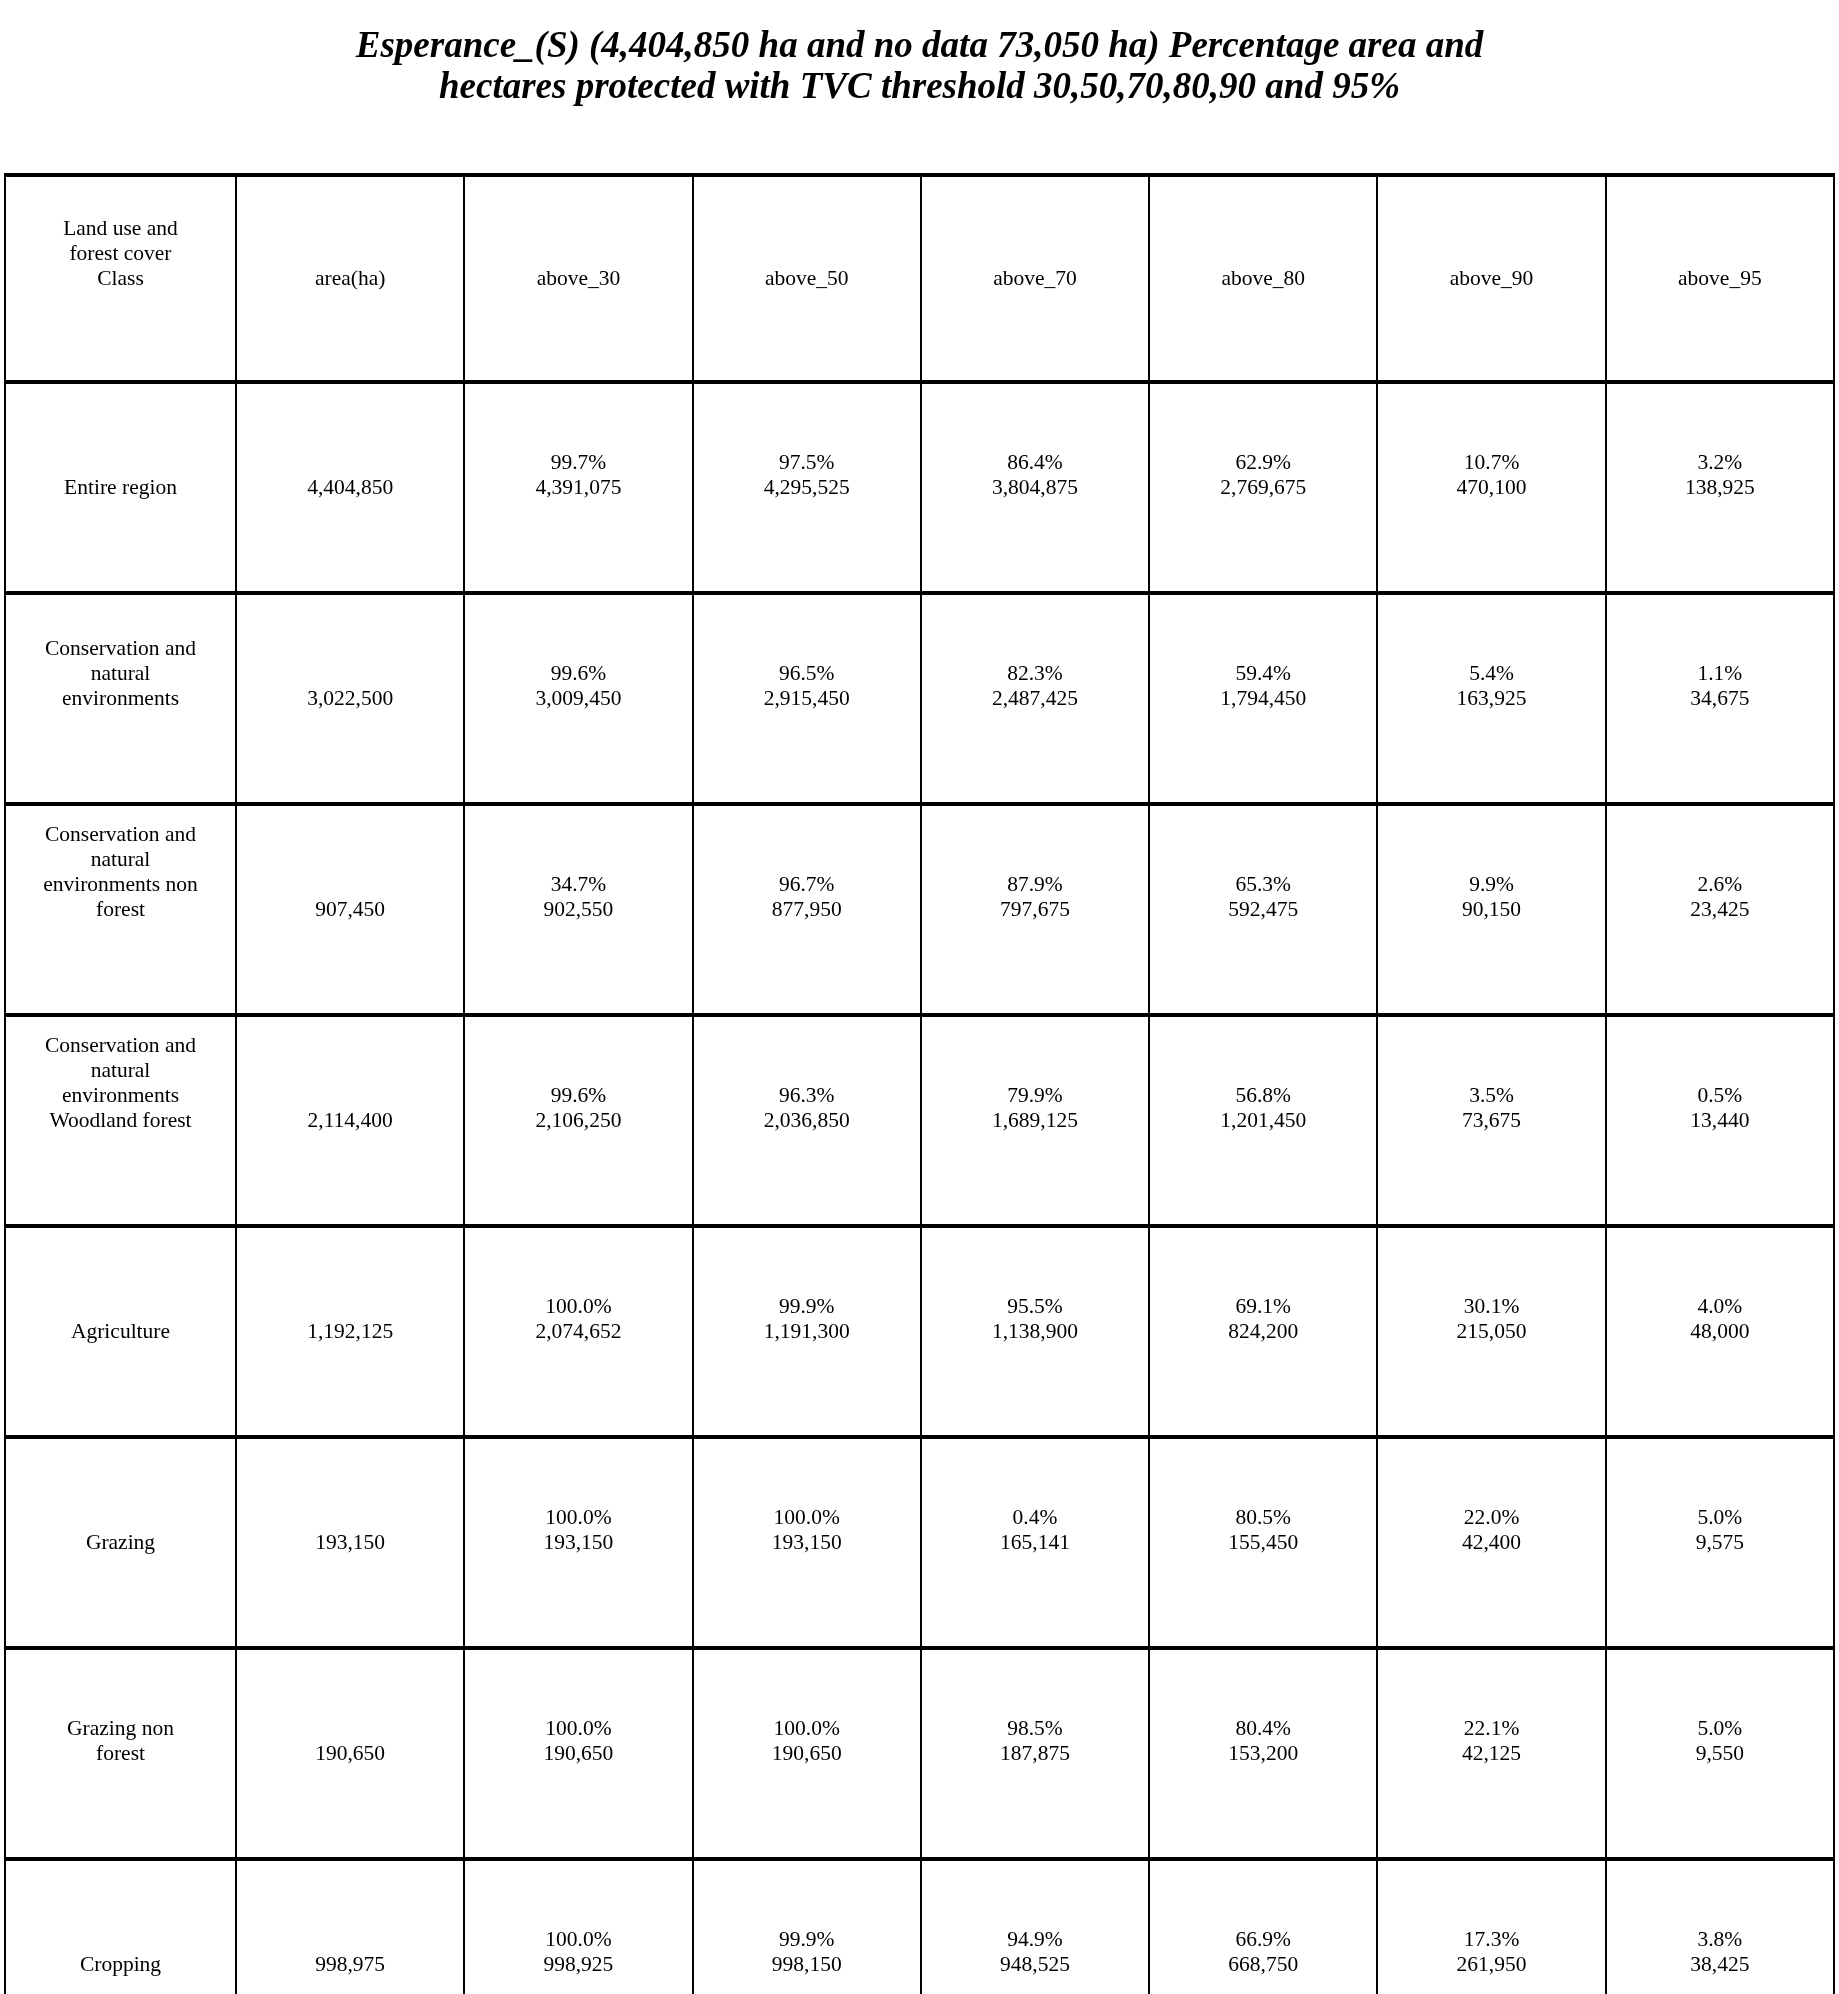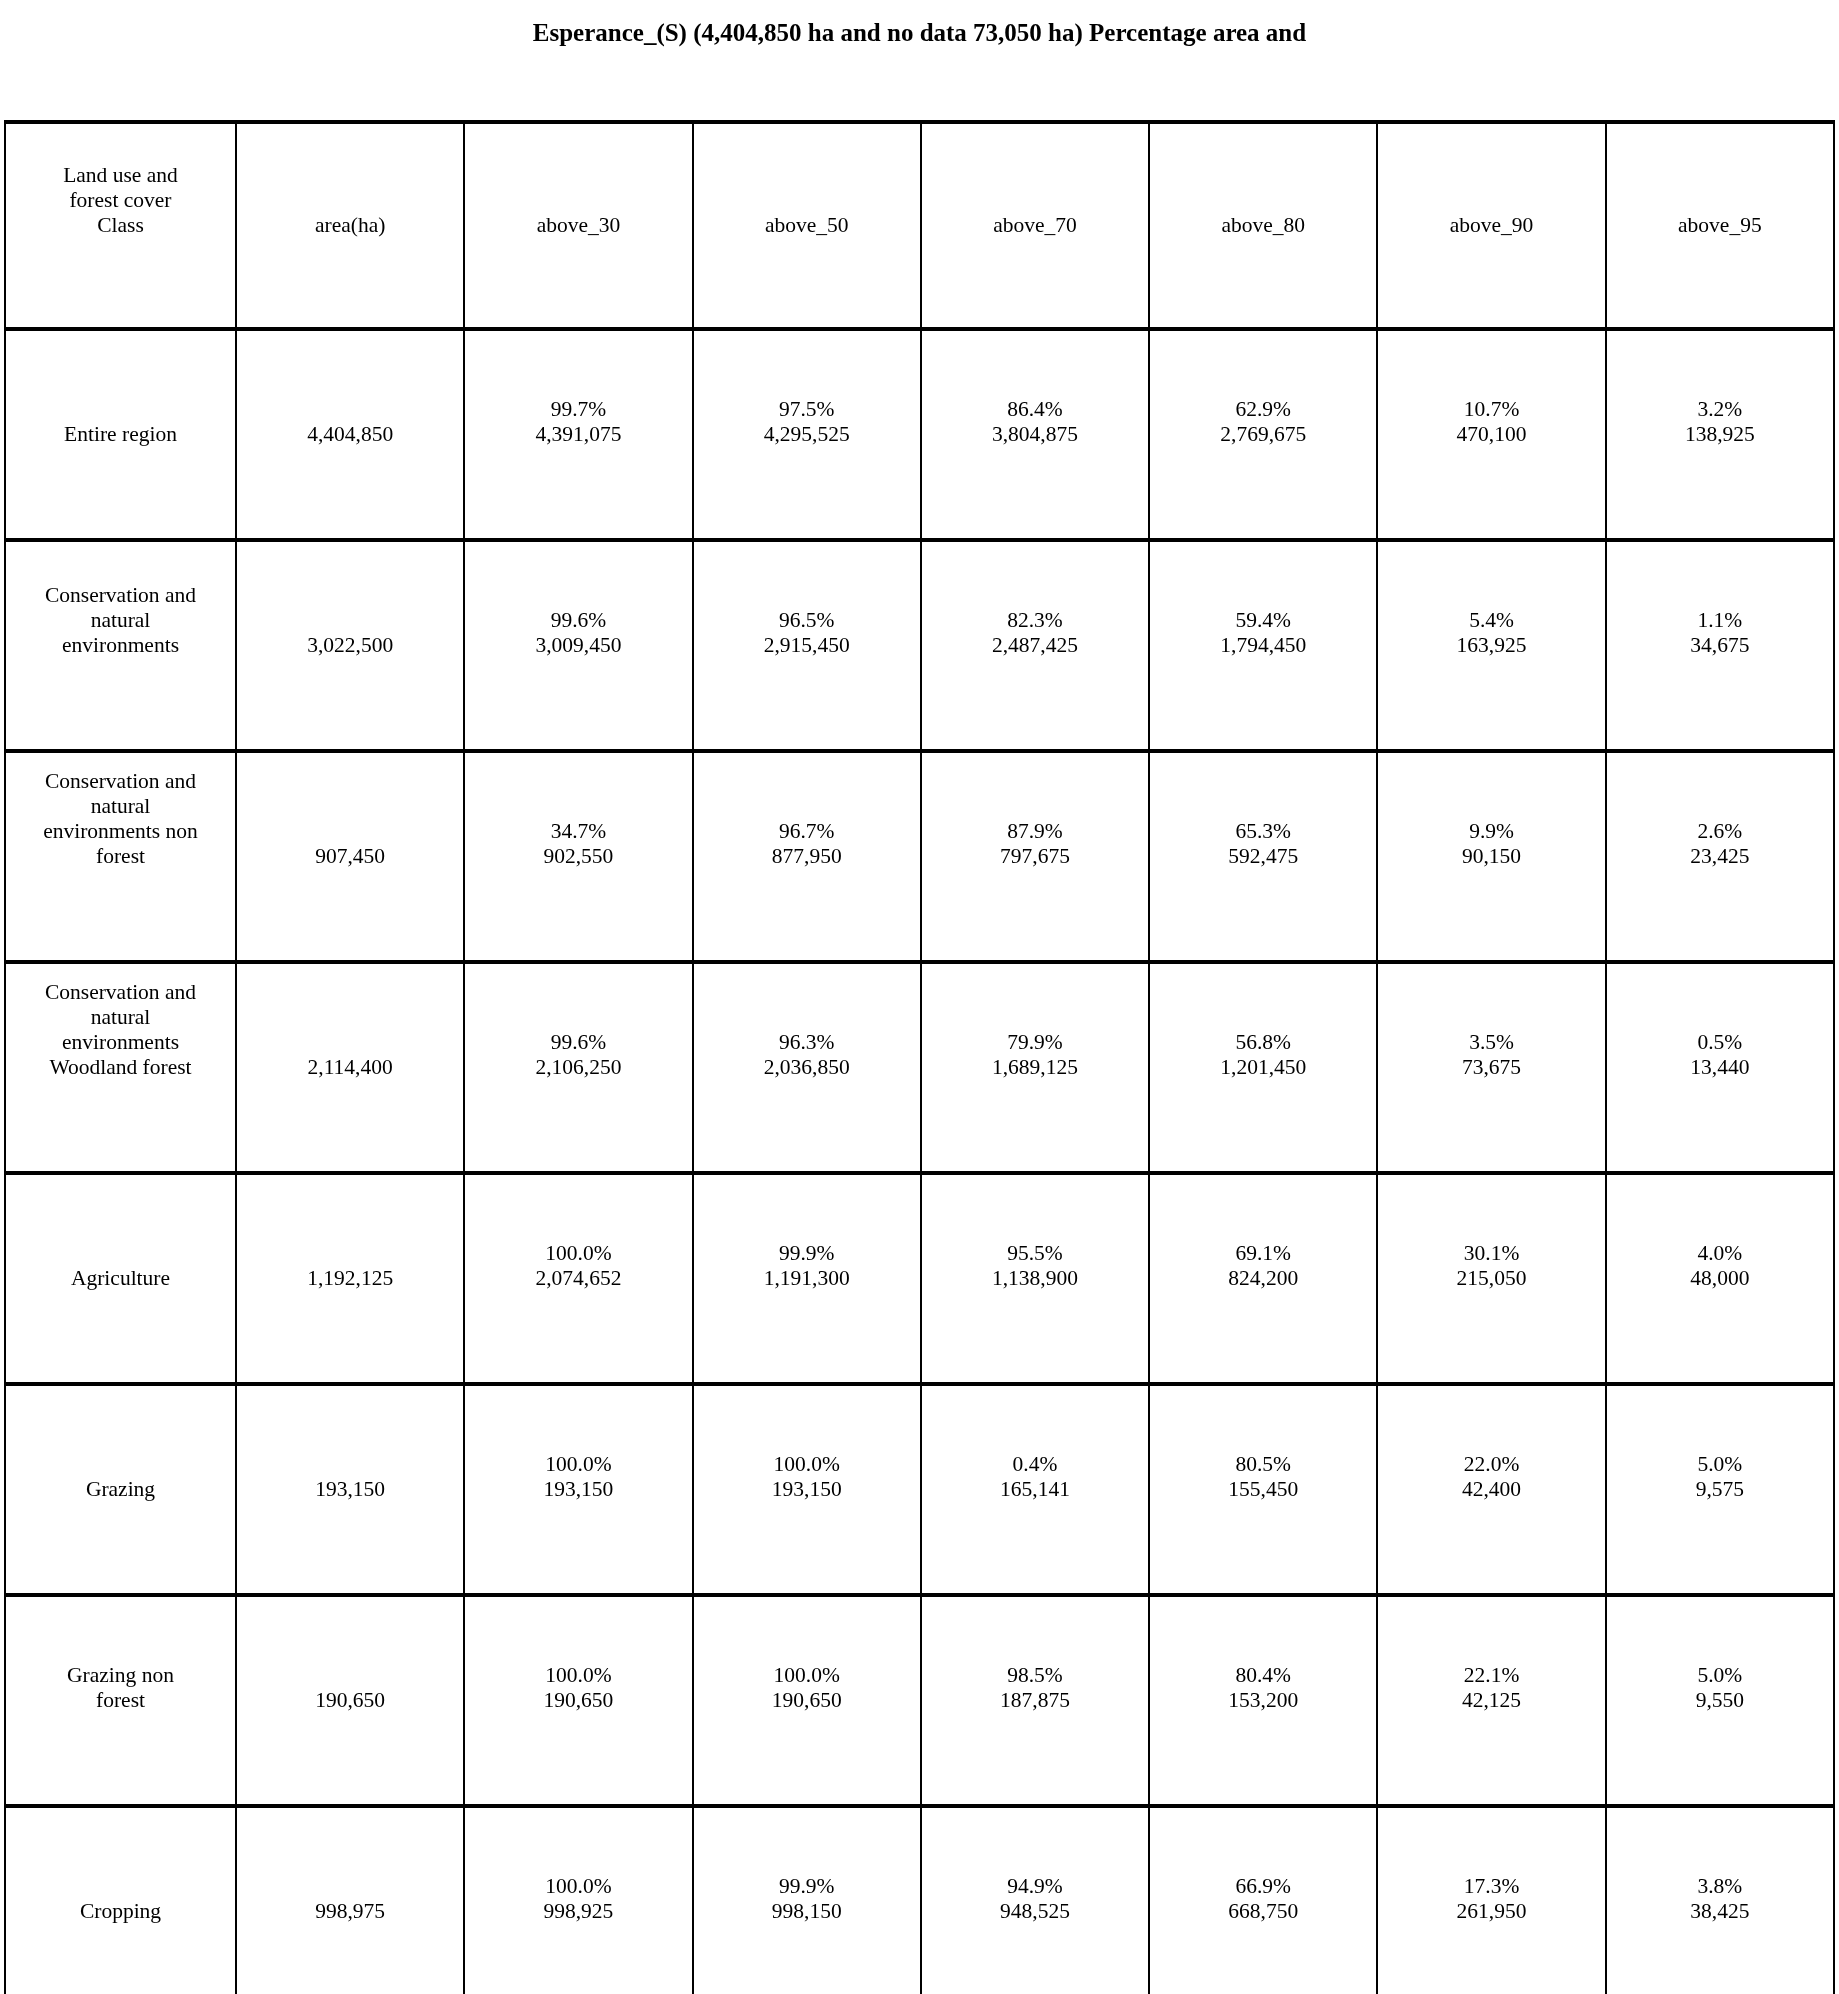--- a/index.html
+++ b/index.html
@@ -1,40 +1,41 @@
 <!DOCTYPE html>
 <html style="font-size:6.4px"><head>
 <meta charset="utf-8">
 <style>
   html,body{margin:0;padding:0;background:#fff;}
   .page{position:relative;width:1839px;height:2549px;background:#ffffff;
         font-family:"Liberation Serif", serif;color:#000;overflow:hidden;}
 
   
-  .title{padding-top:12px;text-align:center;font-weight:bold;
-         font-size:25px;line-height:41px;}
+  .title{padding-top:24px;text-align:center;font-weight:bold;
+         font-size:37px;line-height:41px;font-style:italic;}
 
   
   table.tbl{border-collapse:collapse;table-layout:fixed;
             width:1831px;margin:67px 4px 0 4px;}
   .tbl th,.tbl td{border:2px solid #000;border-top-width:4px;border-bottom-width:4px;
                   position:relative;padding:0;font-weight:normal;vertical-align:middle;}
   .tbl thead tr{height:207px;}
   .tbl tbody tr{height:211px;}
   .ci{position:absolute;left:4px;right:4px;bottom:calc(50% - 12.8px);
       text-align:center;font-size:21.5px;line-height:25px;white-space:pre-line;}
   .b{font-weight:normal;}
 </style>
 </head>
 <body>
 
 <div class="page">
 
   <div class="title">
     <div>Esperance_(S) (4,404,850 ha and no data 73,050 ha) Percentage area and</div>
+    <div>hectares protected with TVC threshold 30,50,70,80,90 and 95%</div>
   </div>
 
   <table class="tbl">
     <colgroup>
         <col style="width:231px">
         <col span="7">
       </colgroup>
     <thead>
       <tr>
         <th>

